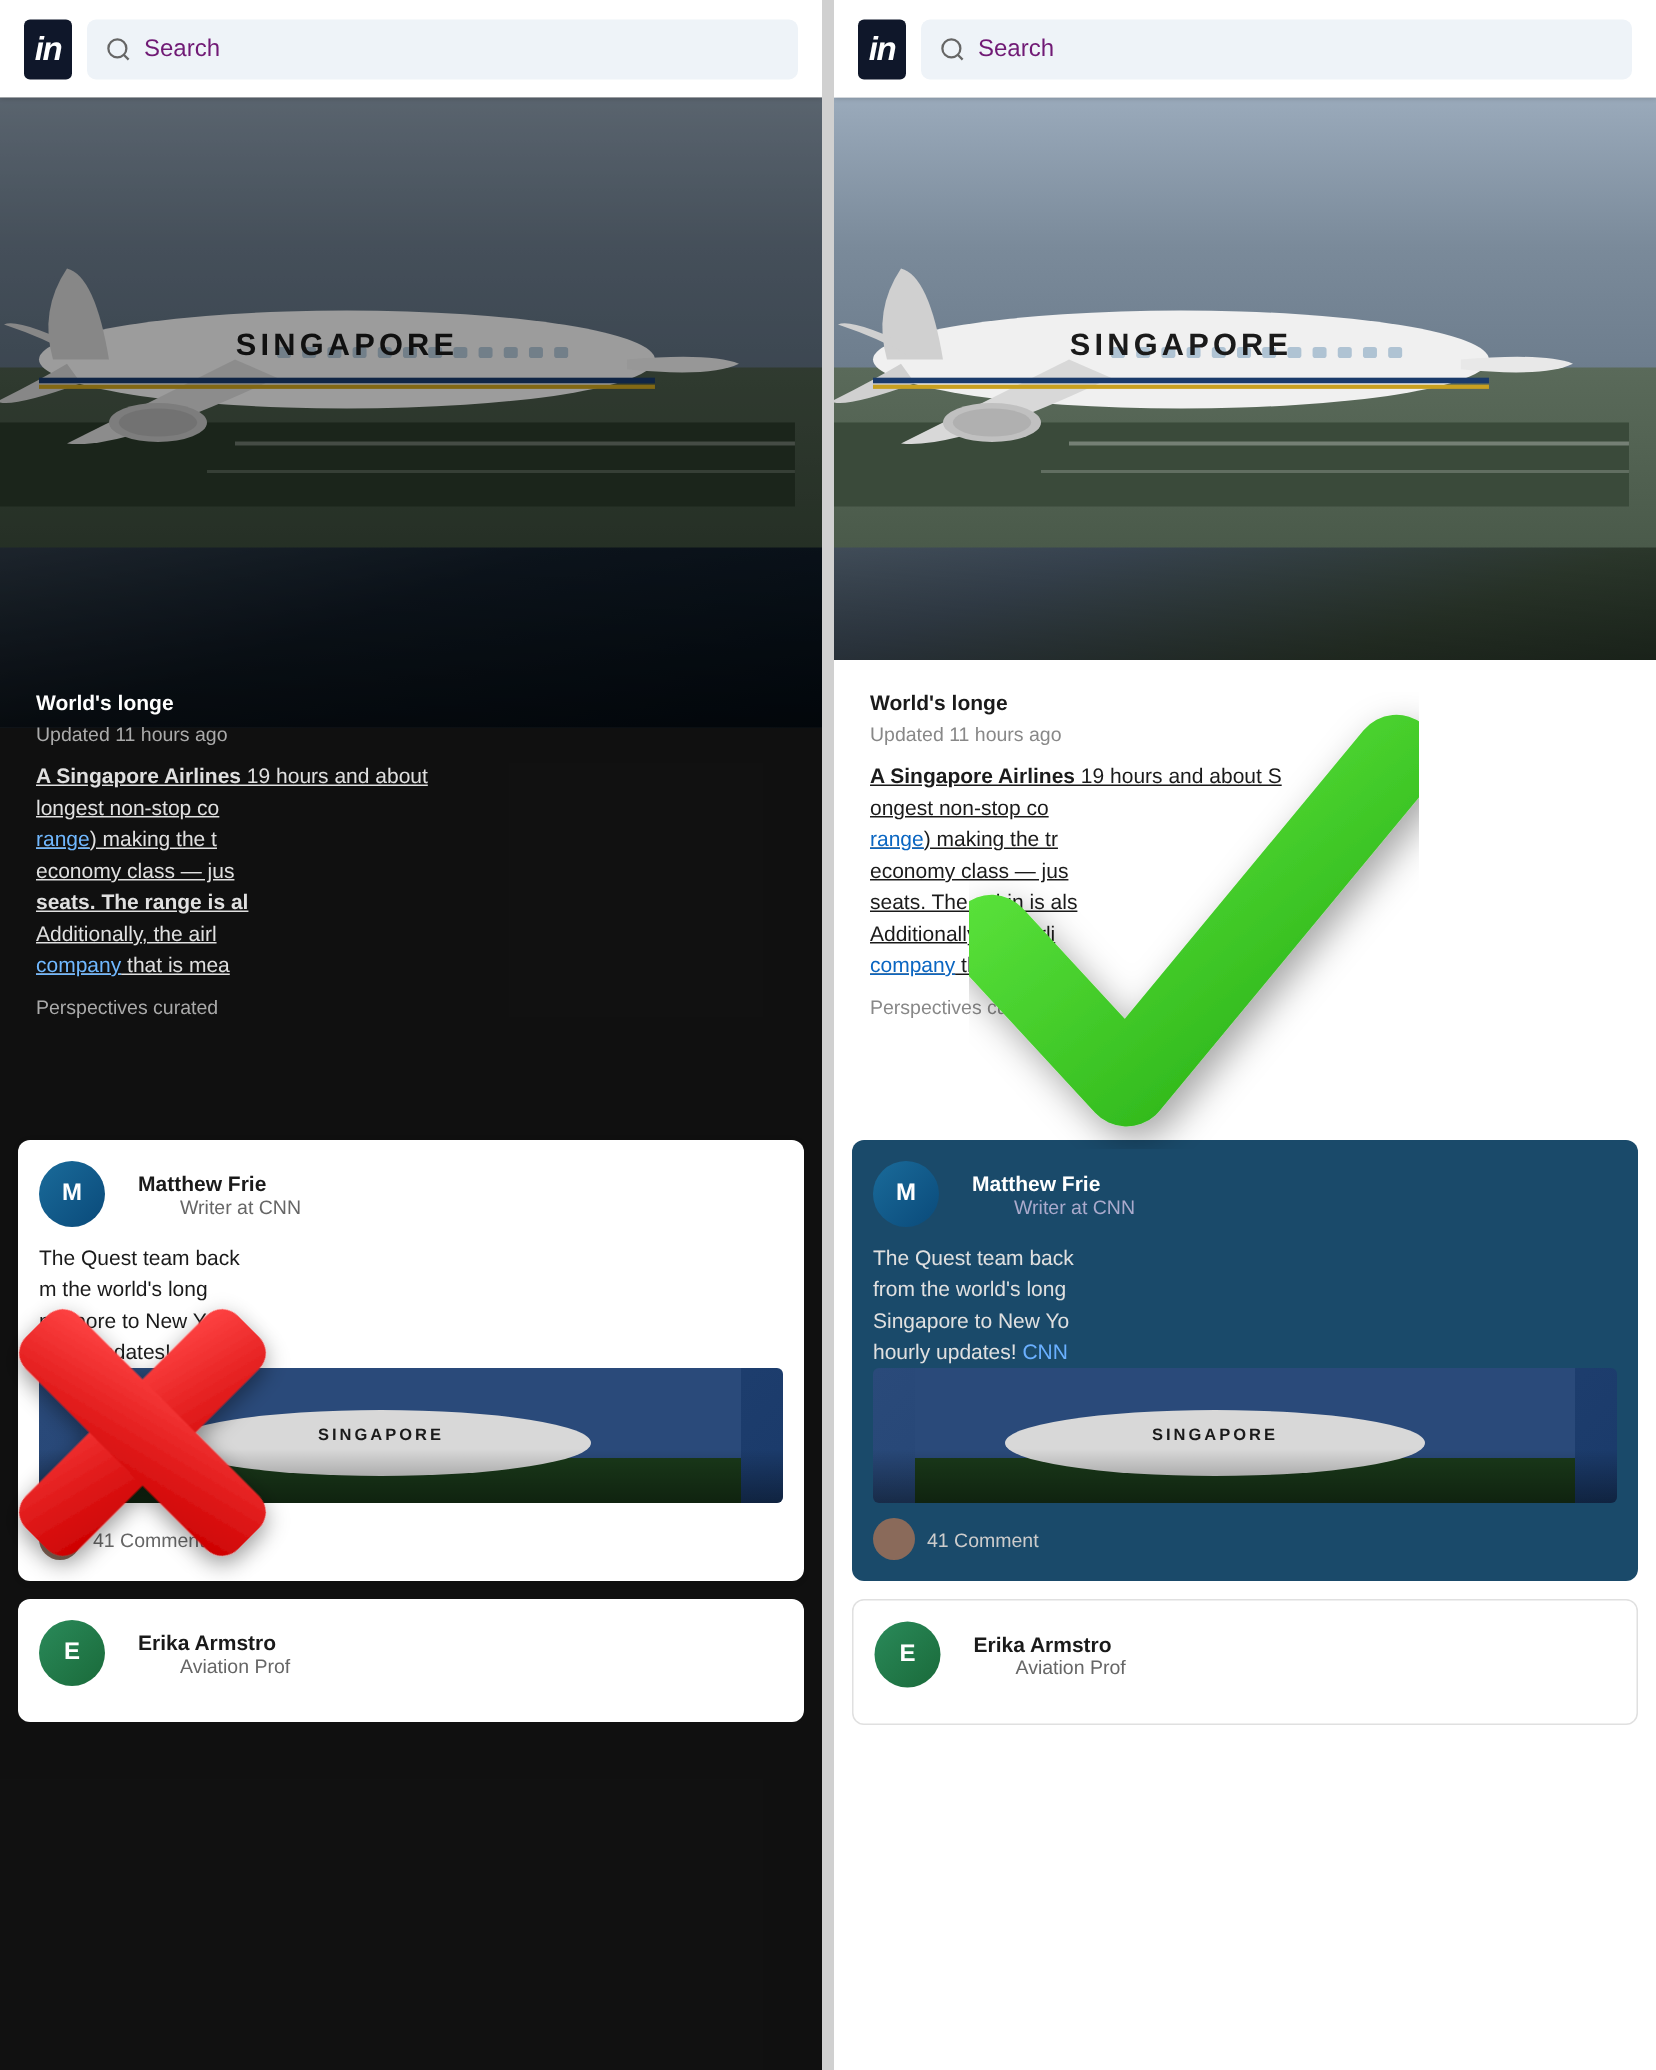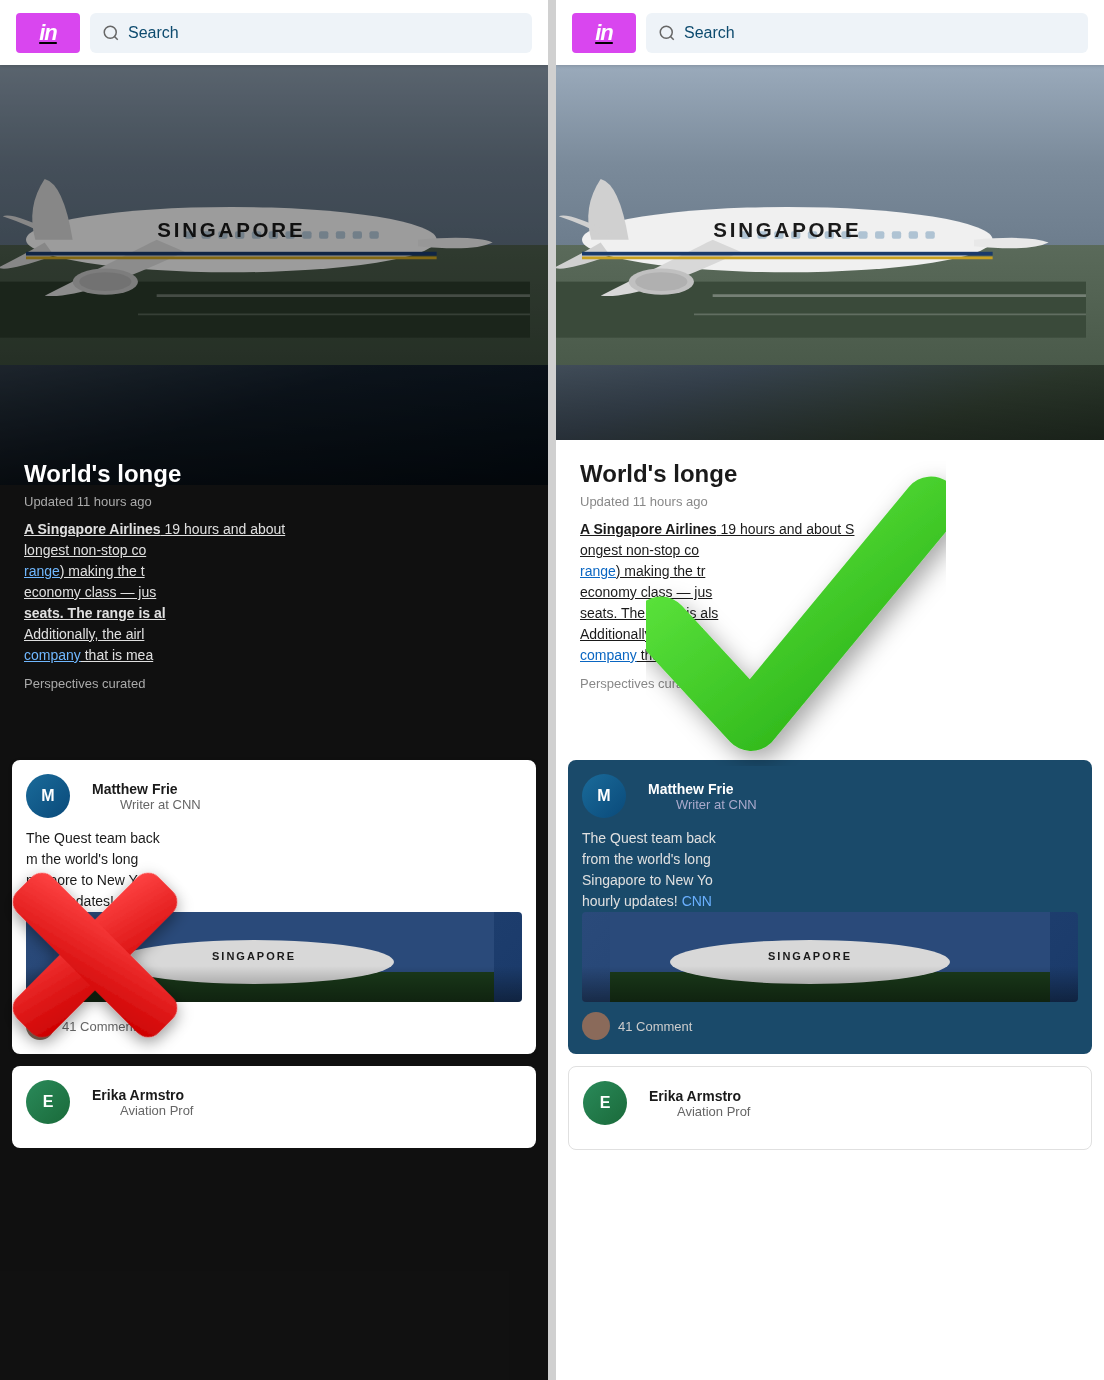--- a/index.html
+++ b/index.html
@@ -34,29 +34,28 @@
       height: 65px;
       background: #fff;
       display: flex;
       align-items: center;
       padding: 0 16px;
       gap: 10px;
       z-index: 10;
       box-shadow: 0 1px 3px rgba(0,0,0,0.15);
     }
     .linkedin-logo {
-      width: 64px;
+      width: 32px;
       height: 40px;
-      background: #d946ef;
+      background: #0f172a;
       border-radius: 4px;
       display: flex;
       align-items: center;
       justify-content: center;
       flex-shrink: 0;
-      text-decoration: underline;
     }
     .linkedin-logo span {
       color: #fff;
       font-weight: 900;
       font-size: 22px;
       font-style: italic;
       letter-spacing: -1px;
     }
     .search-bar {
       flex: 1;
@@ -67,21 +66,21 @@
       align-items: center;
       padding: 0 12px;
       gap: 8px;
     }
     .search-icon-svg {
       width: 18px;
       height: 18px;
       color: #666;
     }
     .search-placeholder {
-      color: #0c4a6e;
+      color: #701a75;
       font-size: 16px;
     }
 
     
     .plane-area {
       position: absolute;
       top: 65px;
       left: 0;
       right: 0;
       height: 420px;
@@ -100,21 +99,21 @@
 
     
     .article-section {
       position: absolute;
       top: 440px;
       left: 0;
       right: 0;
       padding: 20px 24px;
     }
     .article-title {
-      font-size: 24px;
+      font-size: 14px;
       font-weight: 700;
       color: #fff;
       margin-bottom: 6px;
     }
     .panel.right .article-title {
       color: #1a1a1a;
     }
     .article-updated {
       font-size: 13px;
       color: #aaa;

